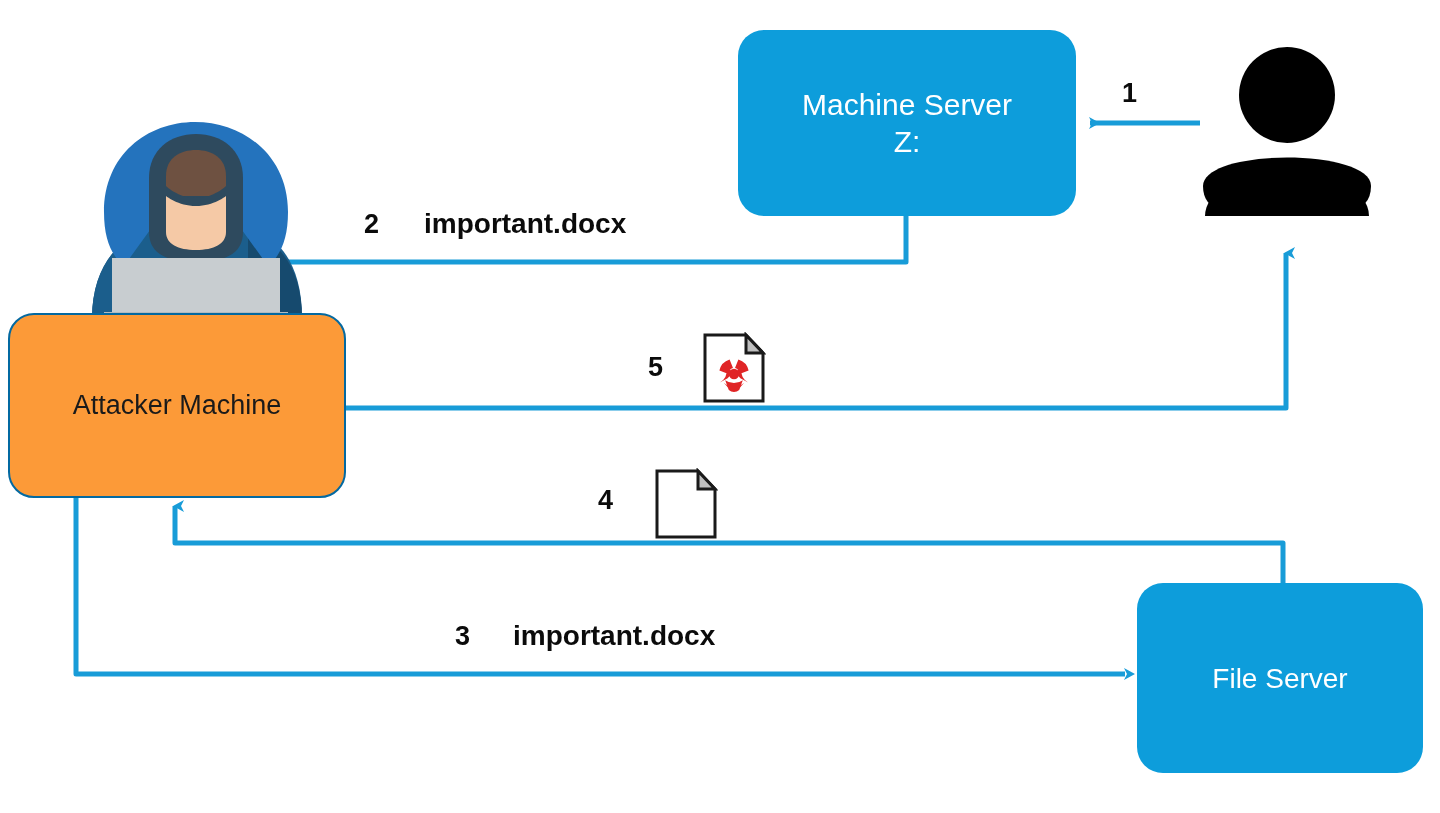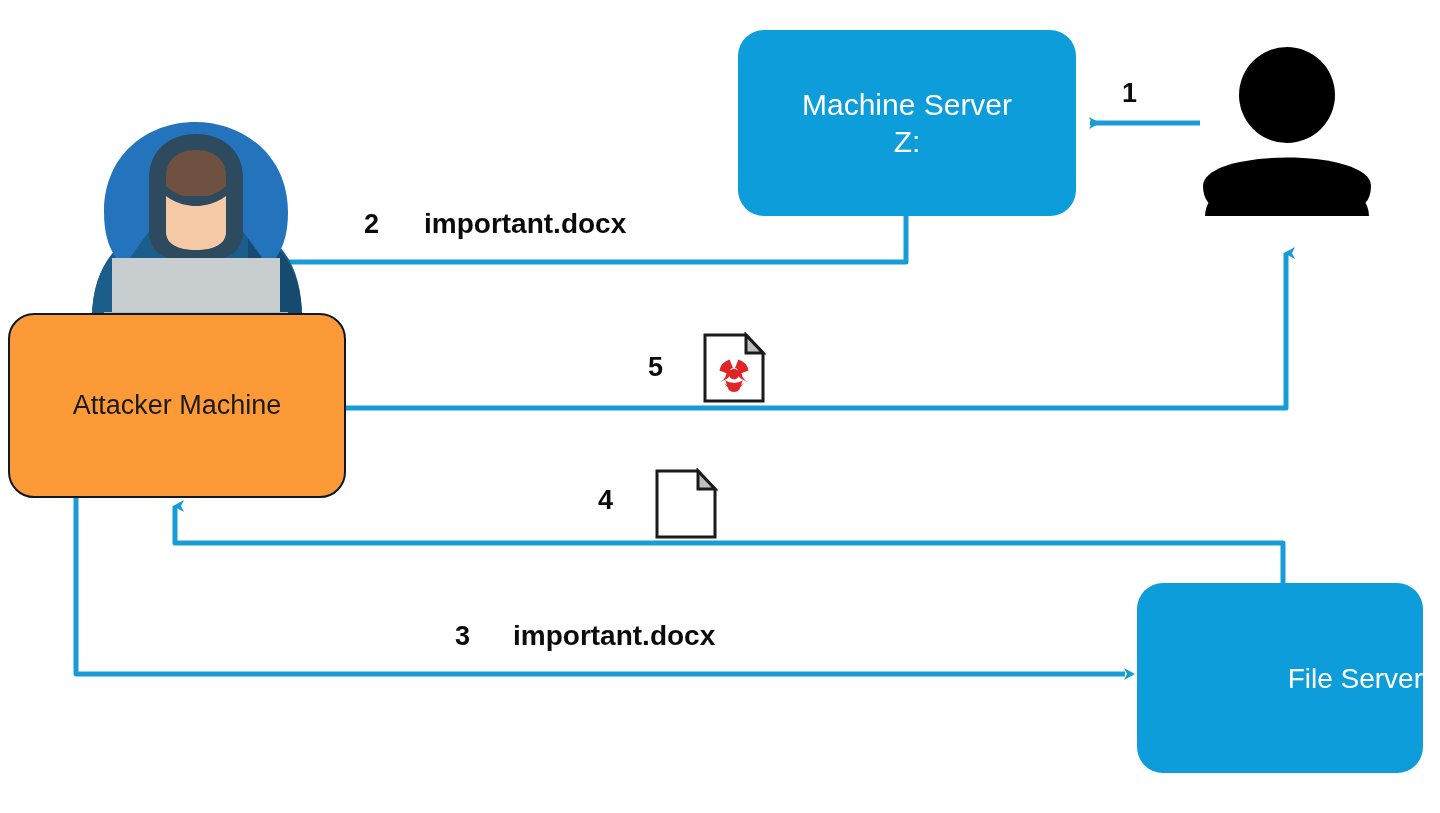--- a/index.html
+++ b/index.html
@@ -37,35 +37,35 @@
     border-radius: 26px;
     box-sizing: border-box;
   }
   .node.blue {
     background: #0D9DDB;
     color: #ffffff;
   }
   .node.orange {
     background: #FC9A38;
     color: #1a1a1a;
-    border: 2px solid #0f172a;
+    border: 2px solid #0369a1;
   }
   .node-label {
     font-weight: 400;
     line-height: 1.25;
     white-space: pre-line;
   }
 
   #node-windows-server { left: 738px; top: 30px; width: 338px; height: 186px; }
   #node-windows-server .node-label { font-size: 30px; }
 
   #node-attacker-machine { left: 8px; top: 313px; width: 338px; height: 185px; }
   #node-attacker-machine .node-label { font-size: 27px; }
 
-  #node-file-server { left: 1137px; top: 583px; width: 286px; height: 190px; justify-content: flex-end; }
+  #node-file-server { left: 1137px; top: 583px; width: 286px; height: 190px; }
   #node-file-server .node-label { font-size: 28px; }
 
   .step-label {
     position: absolute;
     z-index: 5;
     color: #0b0b0b;
     font-weight: 700;
     font-size: 27px;
     white-space: nowrap;
   }

